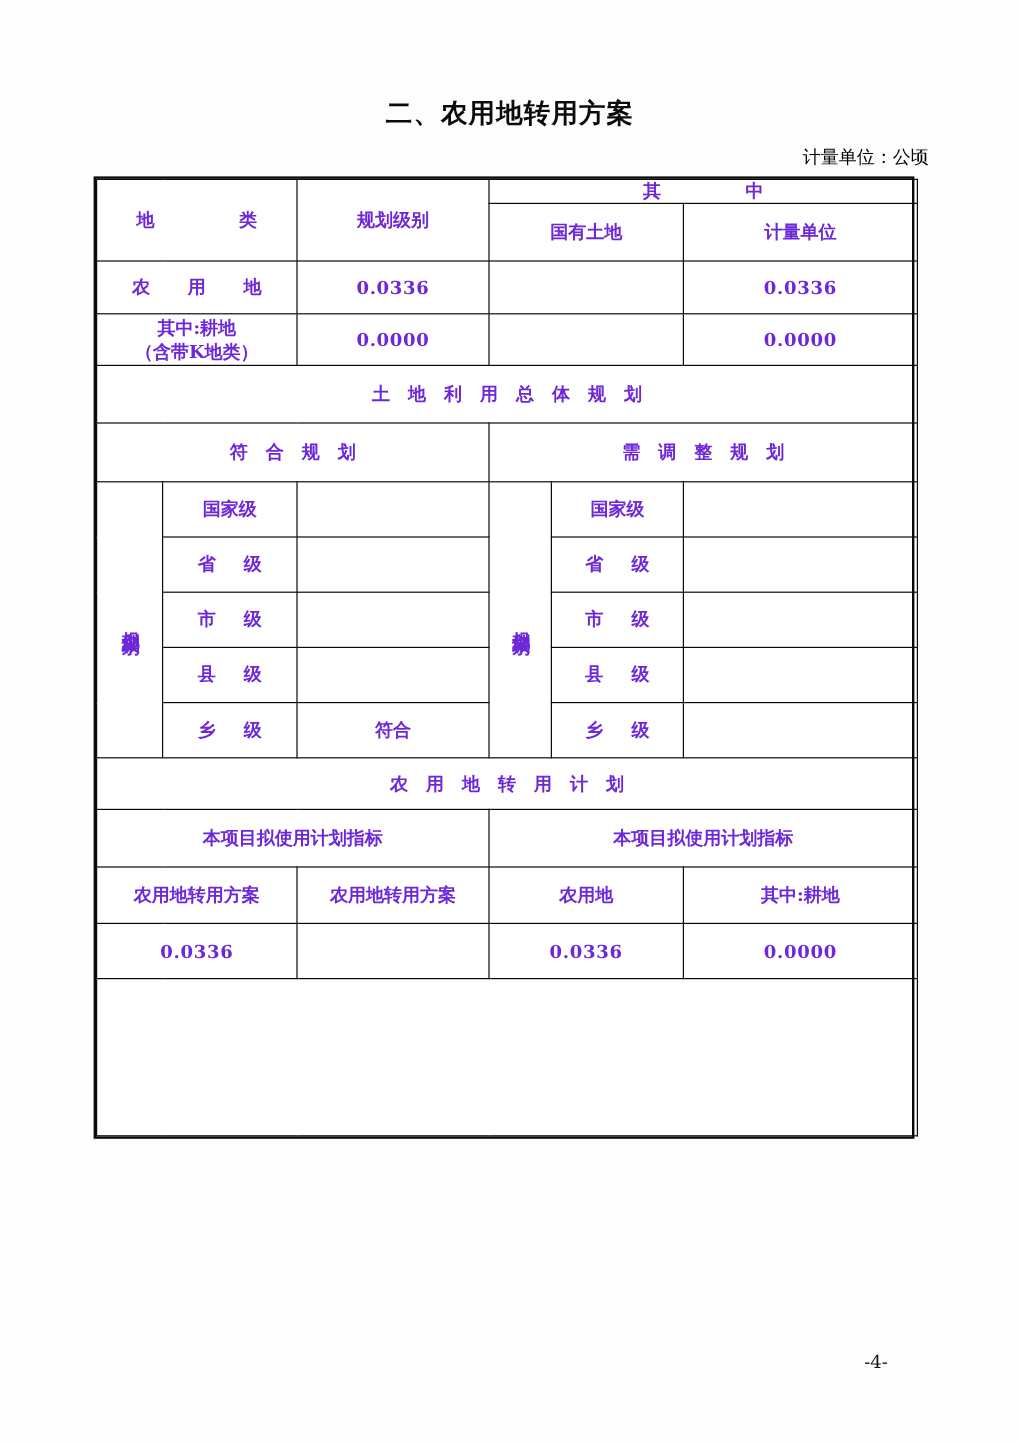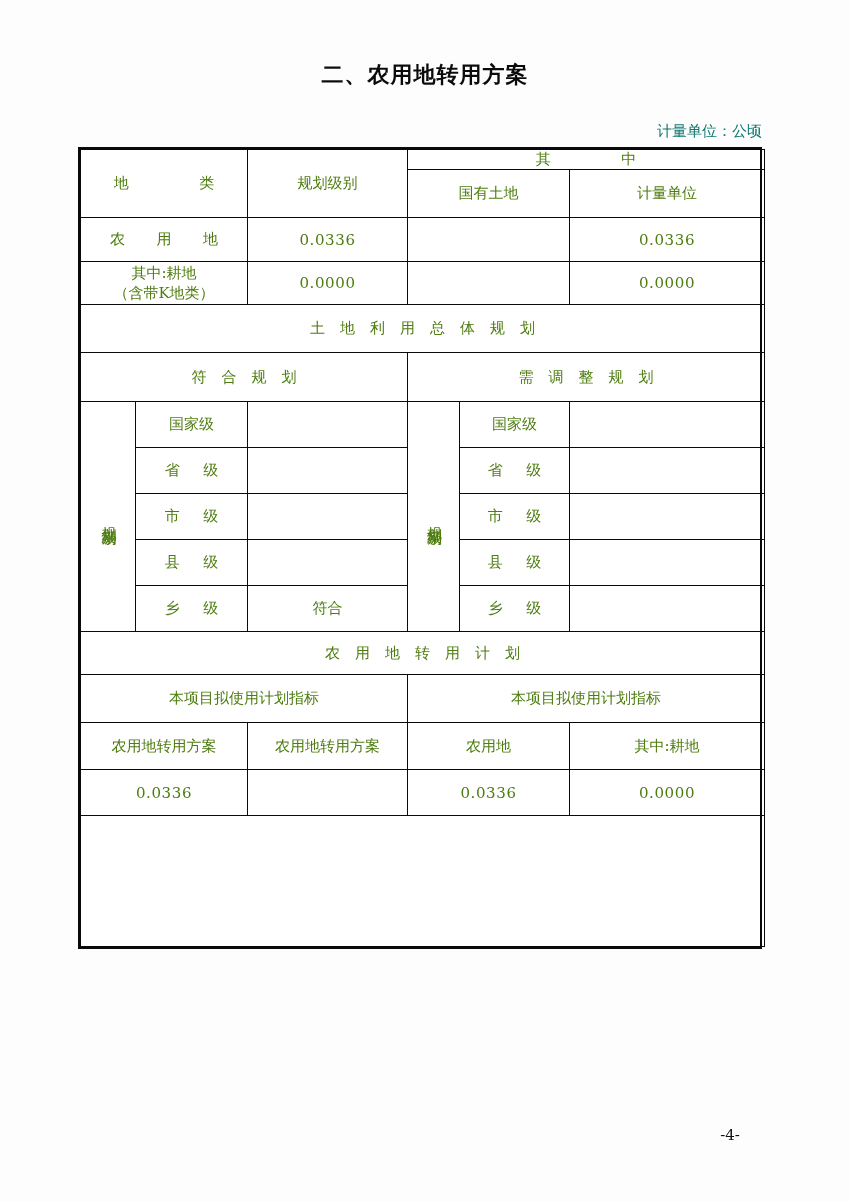--- a/index.html
+++ b/index.html
@@ -19,40 +19,40 @@
   .page {
     position: absolute;
     inset: 0;
     background: #fdfdfd;
   }
 
   
   .doc-title {
     position: absolute;
     left: 0;
-    top: 60px;
+    top: 80px;
     width: 850px;
     text-align: center;
     font-family: "DejaVu Sans", "Liberation Sans", sans-serif;
     font-weight: bold;
     font-size: 22px;
     letter-spacing: 1px;
     color: #0b0b0b;
   }
 
   
   .unit-line {
     position: absolute;
-    left: 0;
+    left: 12px;
     top: 122px;
     width: 762px;
     text-align: right;
     font-size: 15px;
     font-family: "DejaVu Serif", "Liberation Serif", serif;
-    color: #0f766e;
+    color: #000000;
   }
 
   
   .sheet {
     position: absolute;
     left: 78px;
     top: 147px;
     width: 684px;
     border: 2px solid #0a0a0a;
     box-sizing: border-box;
@@ -62,21 +62,22 @@
     border-collapse: collapse;
     table-layout: fixed;
     width: 100%;
   }
   table.grid td {
     border: 1px solid #0a0a0a;
     text-align: center;
     vertical-align: middle;
     font-size: 15px;
     padding: 0 2px;
-    color: #4d7c0f;
+    color: #6d28d9;
+    font-weight: bold;
   }
 
   .sp2 { letter-spacing: 0.55em; padding-left: 0.55em; }
   .sp3 { letter-spacing: 0.9em;  padding-left: 0.9em; }
   .sp1 { letter-spacing: 0.28em; padding-left: 0.28em; }
 
   .num {
     font-family: "DejaVu Serif", "Liberation Serif", serif;
     font-size: 15px;
     letter-spacing: 0.04em;

